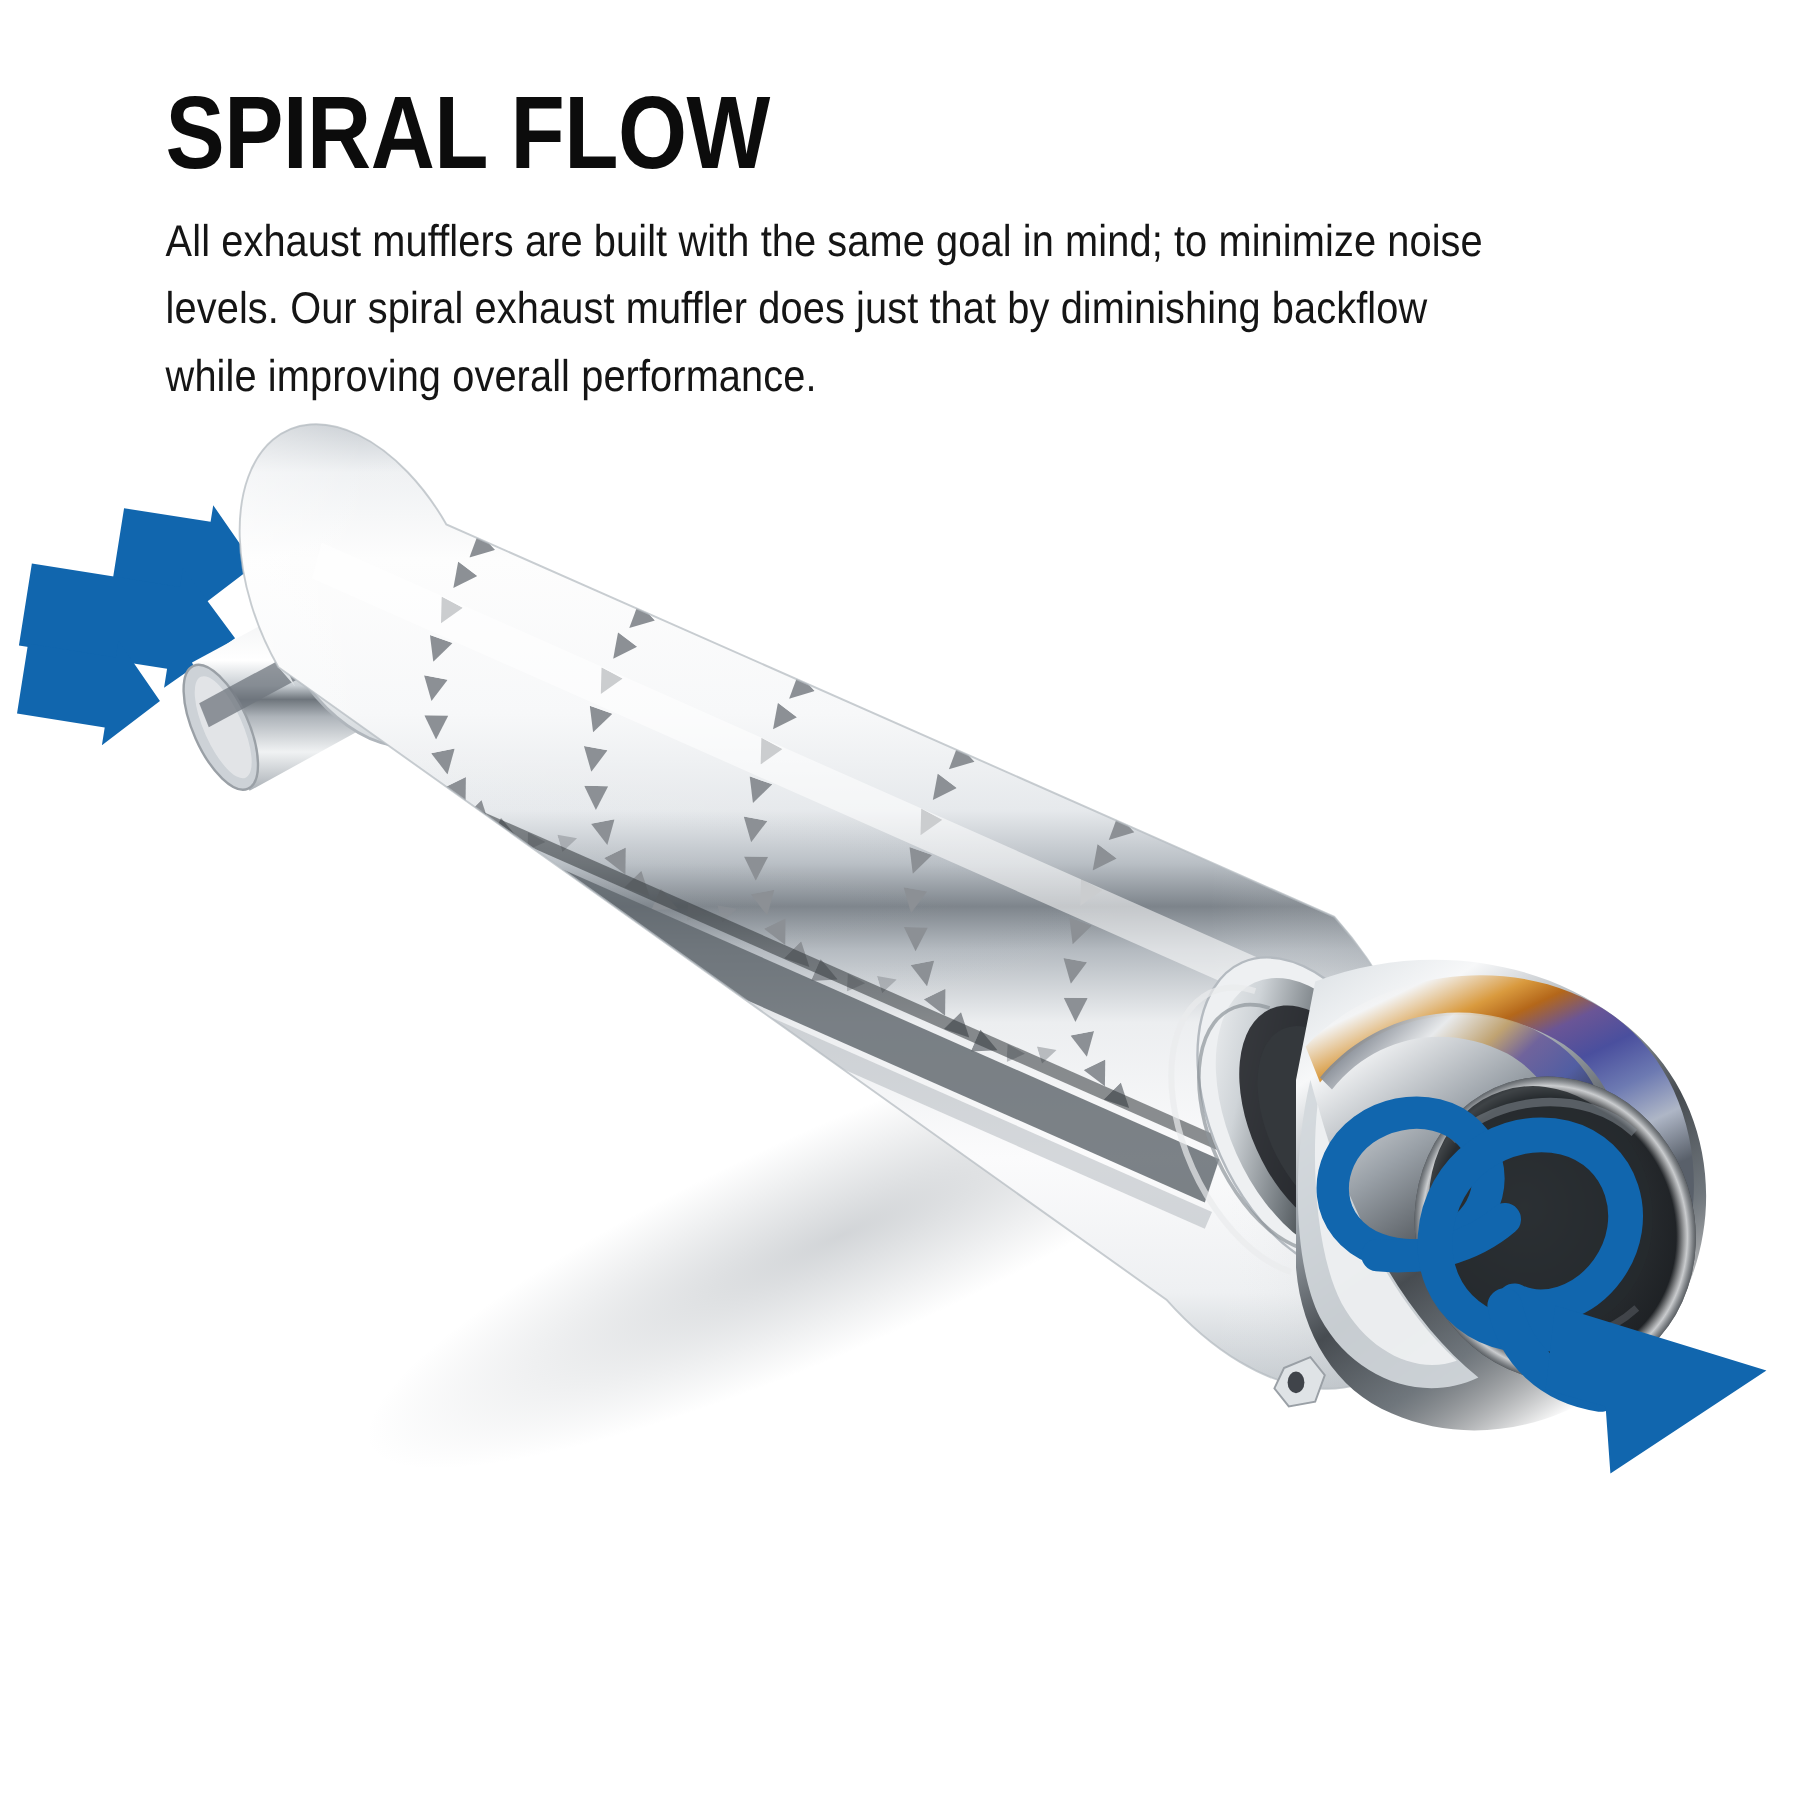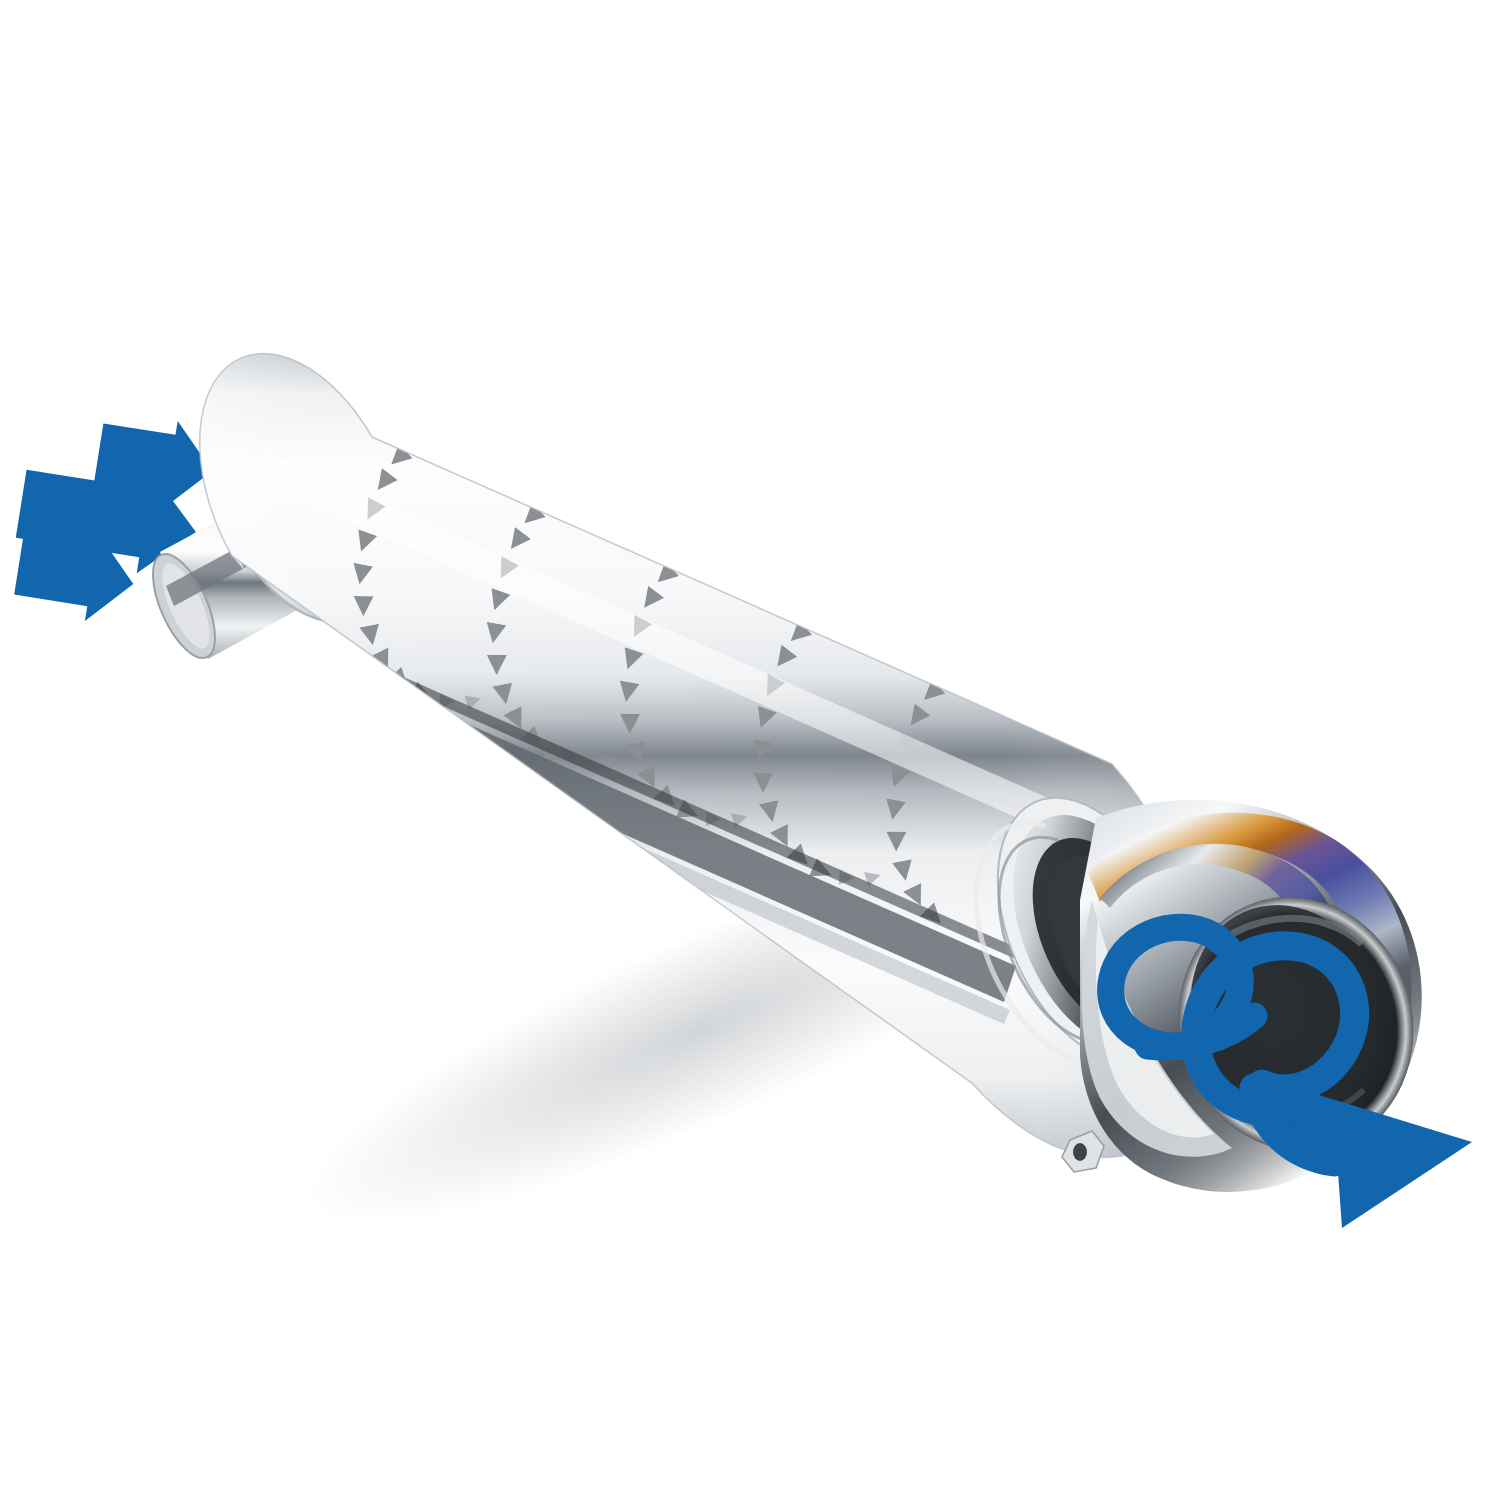--- a/index.html
+++ b/index.html
@@ -67,20 +67,24 @@
     height: 1500px;
     pointer-events: none;
   }
   #stage svg { display: block; }
 </style>
 </head>
 <body>
 
 <div id="infographic">
 
+  <div class="text-block">
+    <h1 class="headline">SPIRAL FLOW</h1>
+    <p class="body-copy">All exhaust mufflers are built with the same goal in mind; to minimize noise levels. Our spiral exhaust muffler does just that by diminishing backflow while improving overall performance.</p>
+  </div>
 
   <div id="stage">
     <svg width="1500" height="1500" viewBox="0 0 1500 1500" xmlns="http://www.w3.org/2000/svg">
       <defs>
 
         <linearGradient id="bodyChrome" x1="0" y1="0" x2="0" y2="1" gradientUnits="objectBoundingBox">
           <stop offset="0.00" stop-color="#c9ced3"></stop>
           <stop offset="0.05" stop-color="#eff1f3"></stop>
           <stop offset="0.14" stop-color="#fdfdfd"></stop>
           <stop offset="0.30" stop-color="#f7f8f9"></stop>

